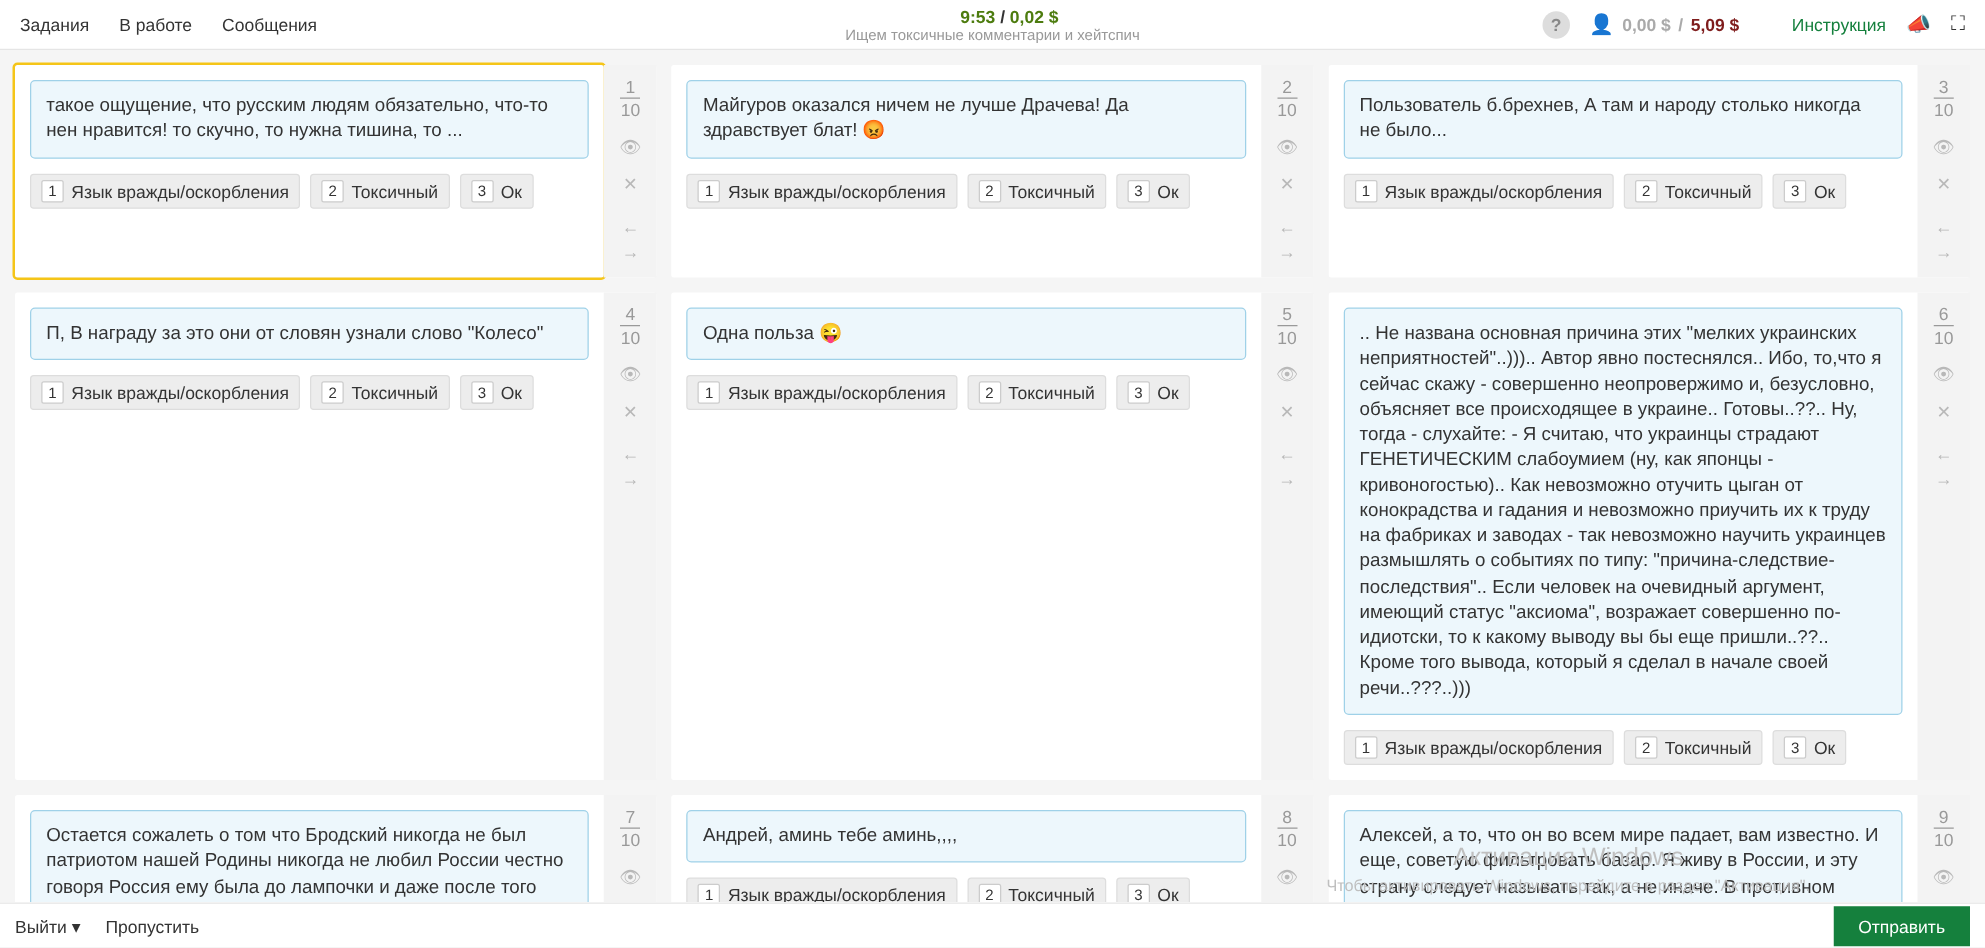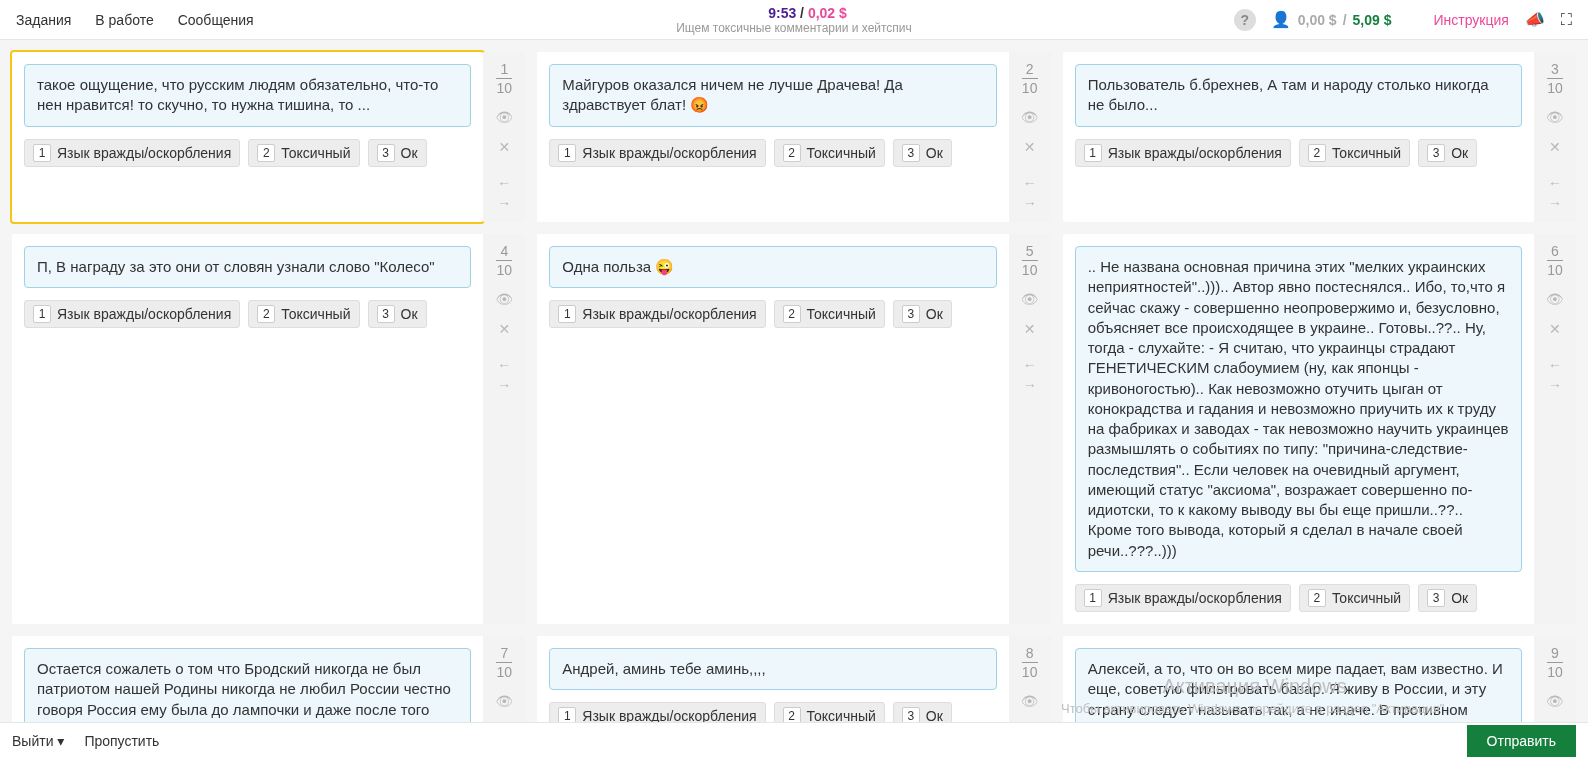--- a/index.html
+++ b/index.html
@@ -2,32 +2,32 @@
 <html><head>
 <meta charset="utf-8">
 <style>
 *{box-sizing:border-box;margin:0;padding:0;}
 body{font-family:Arial,Helvetica,sans-serif;font-size:14px;color:#333;background:#f5f5f5;overflow:hidden;}
 .header{background:#fff;height:40px;display:flex;align-items:center;padding:0 16px;border-bottom:1px solid #e5e5e5;position:relative;}
 .header-left{display:flex;gap:24px;}
 .header-link{color:#333;cursor:pointer;font-size:14px;text-align:center;}
 .header-center{position:absolute;left:50%;transform:translateX(-50%);text-align:center;}
 .timer-row{font-size:14px;font-weight:bold;}
-.timer-main{color:#4c1d95;margin-left:27px;}
+.timer-main{color:#4d7c0f;margin-left:27px;}
 .timer-sep{color:#333;}
-.timer-price{color:#ec4899;}
+.timer-price{color:#4d7c0f;}
 .task-title{font-size:12px;color:#999;}
 .header-right{position:absolute;right:16px;display:flex;align-items:center;gap:16px;}
 .help-icon{width:22px;height:22px;border-radius:50%;background:#ddd;color:#888;display:flex;align-items:center;justify-content:center;font-weight:bold;cursor:pointer;font-size:14px;}
 .balance-group{display:flex;align-items:center;gap:6px;font-weight:bold;}
 .user-icon{font-size:16px;color:#333;}
 .bal-zero{color:#aaa;}
 .bal-sep{color:#aaa;}
-.bal-pos{color:#15803d;}
-.instr-link{color:#ec4899;cursor:pointer;padding-left:26px;}
+.bal-pos{color:#7f1d1d;}
+.instr-link{color:#15803d;cursor:pointer;padding-left:26px;}
 .mega-icon,.full-icon{font-size:16px;cursor:pointer;color:#333;}
 .viewport{height:calc(100vh - 40px - 36px);overflow-y:auto;padding:12px;}
 .grid{display:grid;grid-template-columns:repeat(3,1fr);gap:12px;}
 .card{background:#fff;border-radius:2px;display:flex;min-height:170px;}
 .card.tall{min-height:390px;}
 .card-main{flex:1;padding:12px;}
 .card.active .card-main{outline:2px solid #f5c518;border-radius:2px;}
 .comment-box{border:1px solid #9fd1e8;background:#edf7fc;border-radius:4px;padding:10px 12px;margin-bottom:12px;font-size:15px;line-height:1.35;color:#333;}
 .answers{display:flex;gap:8px;flex-wrap:wrap;}
 .answer-btn{background:#ededed;border:1px solid #ddd;border-radius:3px;padding:4px 8px;display:flex;align-items:center;gap:6px;cursor:pointer;font-size:14px;color:#333;}

